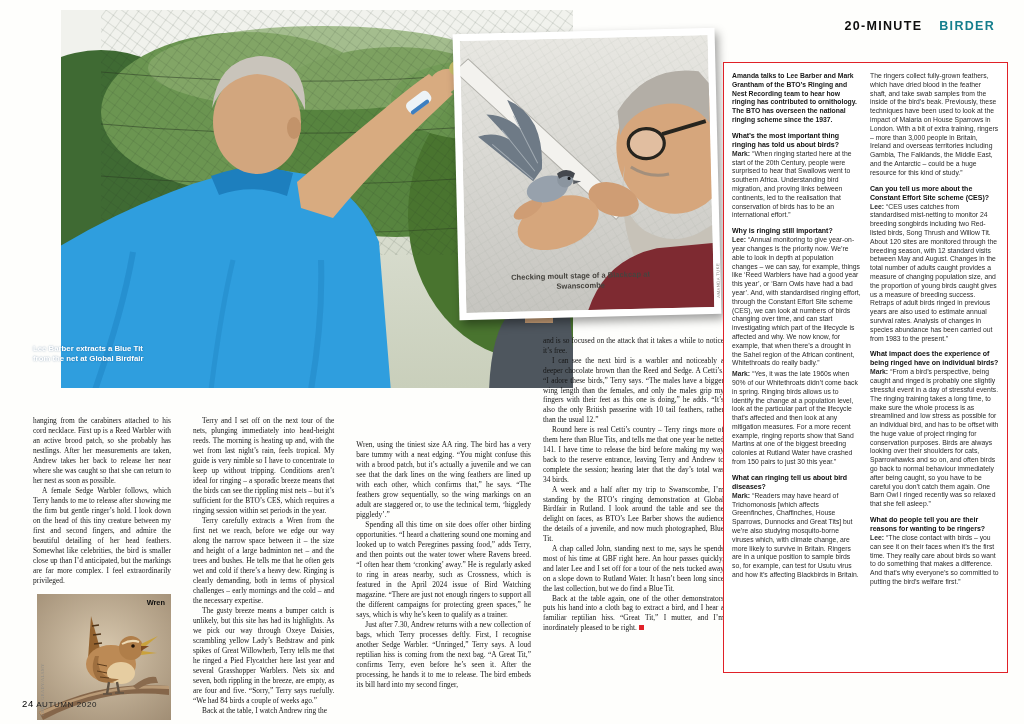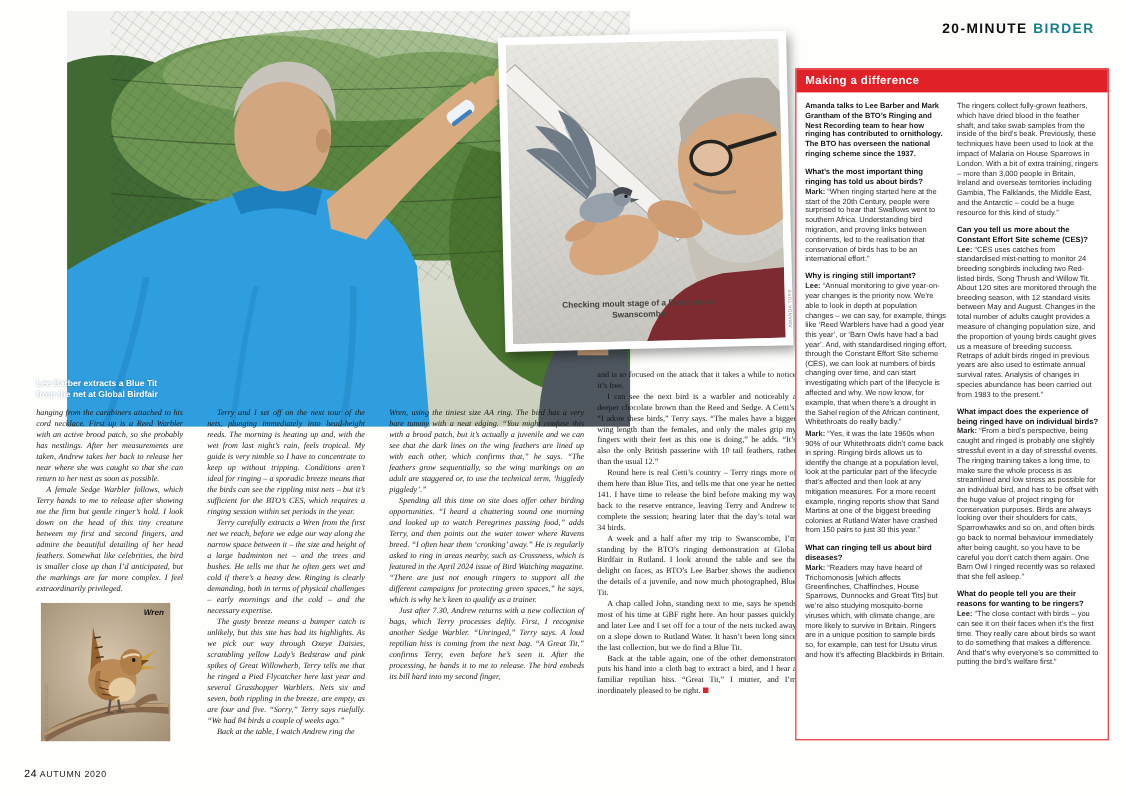--- a/index.html
+++ b/index.html
@@ -17,34 +17,34 @@
          box-sizing:border-box;box-shadow:3px 5px 10px rgba(0,0,0,.38);transform:rotate(-1.4deg);}
   .inset svg{display:block;width:100%;height:100%;}
   .inset-caption{position:absolute;left:52px;top:240px;width:140px;text-align:center;font-weight:bold;
                  font-size:7.6px;line-height:9.6px;color:#46443f;}
   .vert{writing-mode:vertical-rl;transform:rotate(180deg);font-size:4.3px;letter-spacing:.4px;color:#8f8c86;}
   .inset-credit{position:absolute;right:0px;top:150px;height:120px;}
 
   
   .section-header{position:absolute;top:19px;right:29px;font-weight:bold;font-size:12.5px;
                   letter-spacing:1.3px;color:#0e0e0e;white-space:nowrap;}
-  .section-header .teal{color:#147e8d;margin-left:5px;}
-
-  
-  .cols{position:absolute;left:33px;top:370px;width:498px;display:flex;gap:22px;font-style:italic;}
+  .section-header .teal{color:#147e8d;margin-left:17px;}
+
+  
+  .cols{position:absolute;left:33px;top:416px;width:498px;display:flex;gap:22px;}
   .col{font-family:"Liberation Serif",serif;font-size:7.4px;line-height:10px;text-align:justify;color:#161616;}
-  .col1{width:146px;}.col2{width:157px;}.col3{width:194px;}
+  .col1{width:146px;}.col2{width:157px;}.col3{width:194px;margin-top:24px;}
   .para{margin:0;text-indent:9px;}
   .cont{text-indent:0;}
   .mid-col{position:absolute;left:543px;top:336px;width:181px;font-family:"Liberation Serif",serif;
            font-size:7.4px;line-height:9.9px;text-align:justify;color:#161616;}
   .endmark{display:inline-block;width:5px;height:5px;background:#e02128;margin-left:2px;}
 
   
-  .wren-fig{position:relative;margin:8px 0 0 4px;width:118px;height:126px;}
+  .wren-fig{position:relative;margin:8px 0 0 4px;width:134px;height:126px;}
   .wren-fig svg{display:block;width:100%;height:100%;}
   .wren-caption{position:absolute;top:4px;right:6px;font-family:"Liberation Sans",sans-serif;
                 font-weight:bold;font-size:7.4px;color:#0f0f0f;}
   .wren-credit{position:absolute;left:1px;bottom:4px;height:80px;}
 
   
   .sidebar{position:absolute;left:723px;top:62px;width:285px;height:611px;background:#ffffff;
            border:1px solid #e02128;box-sizing:border-box;}
   .sidebar-banner{height:21px;background:#e02128;color:#ffffff;font-weight:bold;font-size:10.5px;
                   line-height:21px;padding:0 8px;letter-spacing:.3px;}
@@ -203,21 +203,20 @@
   <div class="mid-col">
     <p class="para cont">and is so focused on the attack that it takes a while to notice it’s free.</p>
     <p class="para">I can see the next bird is a warbler and noticeably a deeper chocolate brown than the Reed and Sedge. A Cetti’s. “I adore these birds,” Terry says. “The males have a bigger wing length than the females, and only the males grip my fingers with their feet as this one is doing,” he adds. “It’s also the only British passerine with 10 tail feathers, rather than the usual 12.”</p>
     <p class="para">Round here is real Cetti’s country – Terry rings more of them here than Blue Tits, and tells me that one year he netted 141. I have time to release the bird before making my way back to the reserve entrance, leaving Terry and Andrew to complete the session; hearing later that the day’s total was 34 birds.</p>
     <p class="para">A week and a half after my trip to Swanscombe, I’m standing by the BTO’s ringing demonstration at Global Birdfair in Rutland. I look around the table and see the delight on faces, as BTO’s Lee Barber shows the audience the details of a juvenile, and now much photographed, Blue Tit.</p>
     <p class="para">A chap called John, standing next to me, says he spends most of his time at GBF right here. An hour passes quickly, and later Lee and I set off for a tour of the nets tucked away on a slope down to Rutland Water. It hasn’t been long since the last collection, but we do find a Blue Tit.</p>
     <p class="para"><span>Back at the table again, one of the other demonstrators puts his hand into a cloth bag to extract a bird, and I hear a familiar reptilian hiss. “Great Tit,” I mutter, and I’m inordinately pleased to be right.</span><span class="endmark"></span></p>
   </div>
 
   <div class="sidebar">
-    <div class="sidebar-banner">Making a difference</div>
     <div class="sidebar-body">
       <p class="sb-intro">Amanda talks to Lee Barber and Mark Grantham of the BTO’s Ringing and Nest Recording team to hear how ringing has contributed to ornithology. The BTO has overseen the national ringing scheme since the 1937.</p>
 
       <p class="sb-q">What’s the most important thing ringing has told us about birds?</p>
       <p class="sb-a"><span class="spk">Mark:</span><span>“When ringing started here at the start of the 20th Century, people were surprised to hear that Swallows went to southern Africa. Understanding bird migration, and proving links between continents, led to the realisation that conservation of birds has to be an international effort.”</span></p>
 
       <p class="sb-q">Why is ringing still important?</p>
       <p class="sb-a"><span class="spk">Lee:</span><span>“Annual monitoring to give year-on-year changes is the priority now. We’re able to look in depth at population changes – we can say, for example, things like ‘Reed Warblers have had a good year this year’, or ‘Barn Owls have had a bad year’. And, with standardised ringing effort, through the Constant Effort Site scheme (CES), we can look at numbers of birds changing over time, and can start investigating which part of the lifecycle is affected and why. We now know, for example, that when there’s a drought in the Sahel region of the African continent, Whitethroats do really badly.”</span></p>
       <p class="sb-a"><span class="spk">Mark:</span><span>“Yes, it was the late 1960s when 90% of our Whitethroats didn’t come back in spring. Ringing birds allows us to identify the change at a population level, look at the particular part of the lifecycle that’s affected and then look at any mitigation measures. For a more recent example, ringing reports show that Sand Martins at one of the biggest breeding colonies at Rutland Water have crashed from 150 pairs to just 30 this year.”</span></p>
 

